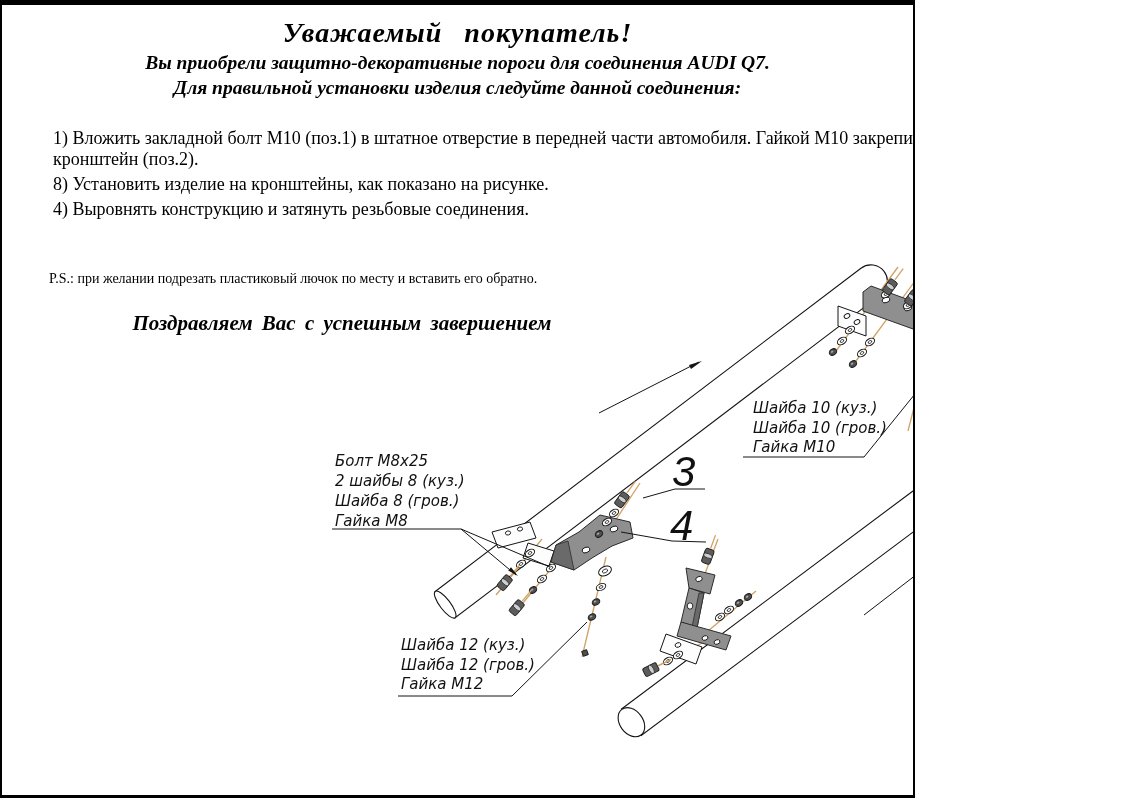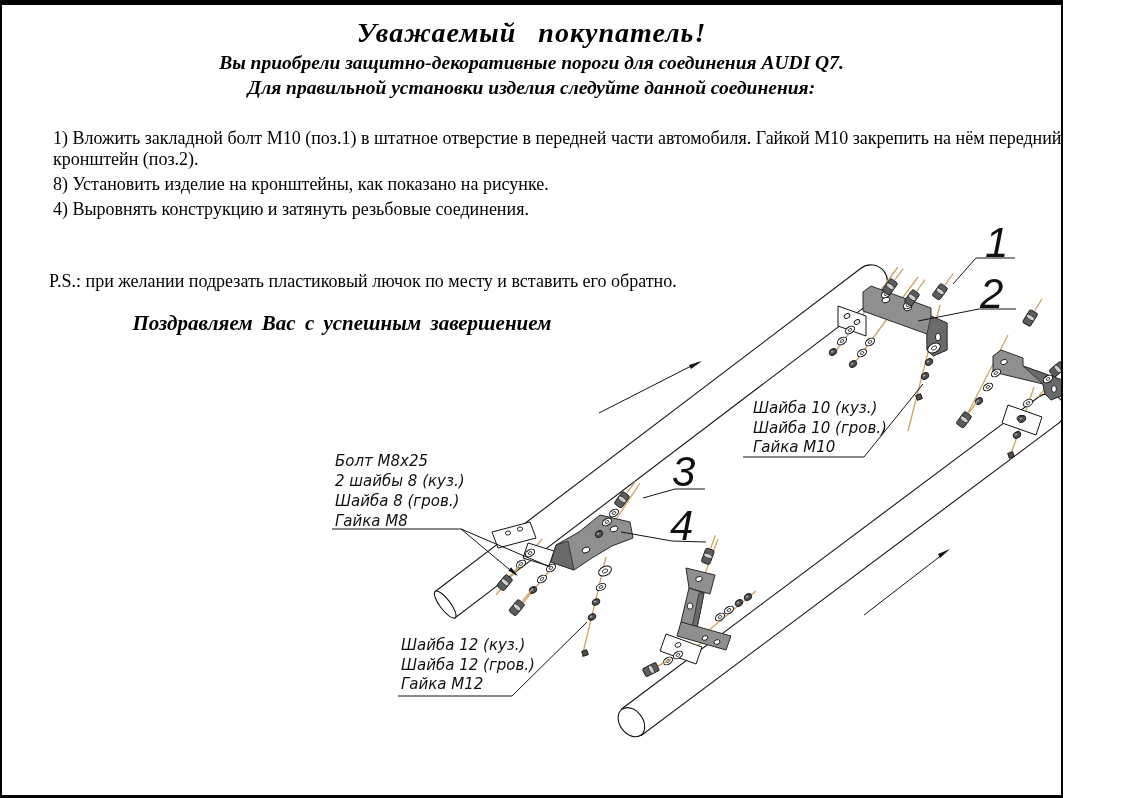--- a/index.html
+++ b/index.html
@@ -1,26 +1,26 @@
 <!DOCTYPE html>
 <html><head>
 <meta charset="utf-8">
 <style>
   html,body{margin:0;padding:0;background:#fff;}
   .page{
-    position:relative;width:1063px;height:798px;box-sizing:border-box;
+    position:relative;width:915px;height:798px;box-sizing:border-box;
     background:#fff;border:2px solid #000;border-top-width:5px;border-bottom-width:3px;
     overflow:hidden;font-family:"Liberation Serif",serif;color:#000;
   }
   .header{position:absolute;top:12px;left:0;right:0;text-align:center;}
   .title{font-size:28px;font-weight:bold;font-style:italic;word-spacing:14px;letter-spacing:1px;}
   .subtitle{font-size:19.5px;font-weight:bold;font-style:italic;margin-top:3px;}
   .instructions{position:absolute;top:119px;left:47px;width:1048px;font-size:18px;line-height:1.16;}
   .step{margin:4px;}
-  .ps{position:absolute;top:266px;left:47px;margin:0;font-size:18px;}
+  .ps{position:absolute;top:266px;left:47px;margin:0;font-size:14px;}
   .congrats{position:absolute;top:305px;left:60px;width:560px;text-align:center;
     font-size:21px;font-weight:bold;font-style:italic;line-height:1.25;word-spacing:4px;}
   .diagram{position:absolute;left:0;top:0;width:1127px;height:798px;}
 
   
   .tube{fill:#fff;stroke:#141414;stroke-width:1.1;}
   .plate{fill:#fdfdfd;stroke:#141414;stroke-width:1;}
   .phole{fill:#fff;stroke:#141414;stroke-width:0.9;}
   .bracket{fill:#8f8f8f;stroke:#2b2b2b;stroke-width:1;}
   .bracketDark{fill:#6a6a6a;stroke:#2b2b2b;stroke-width:0.8;}

